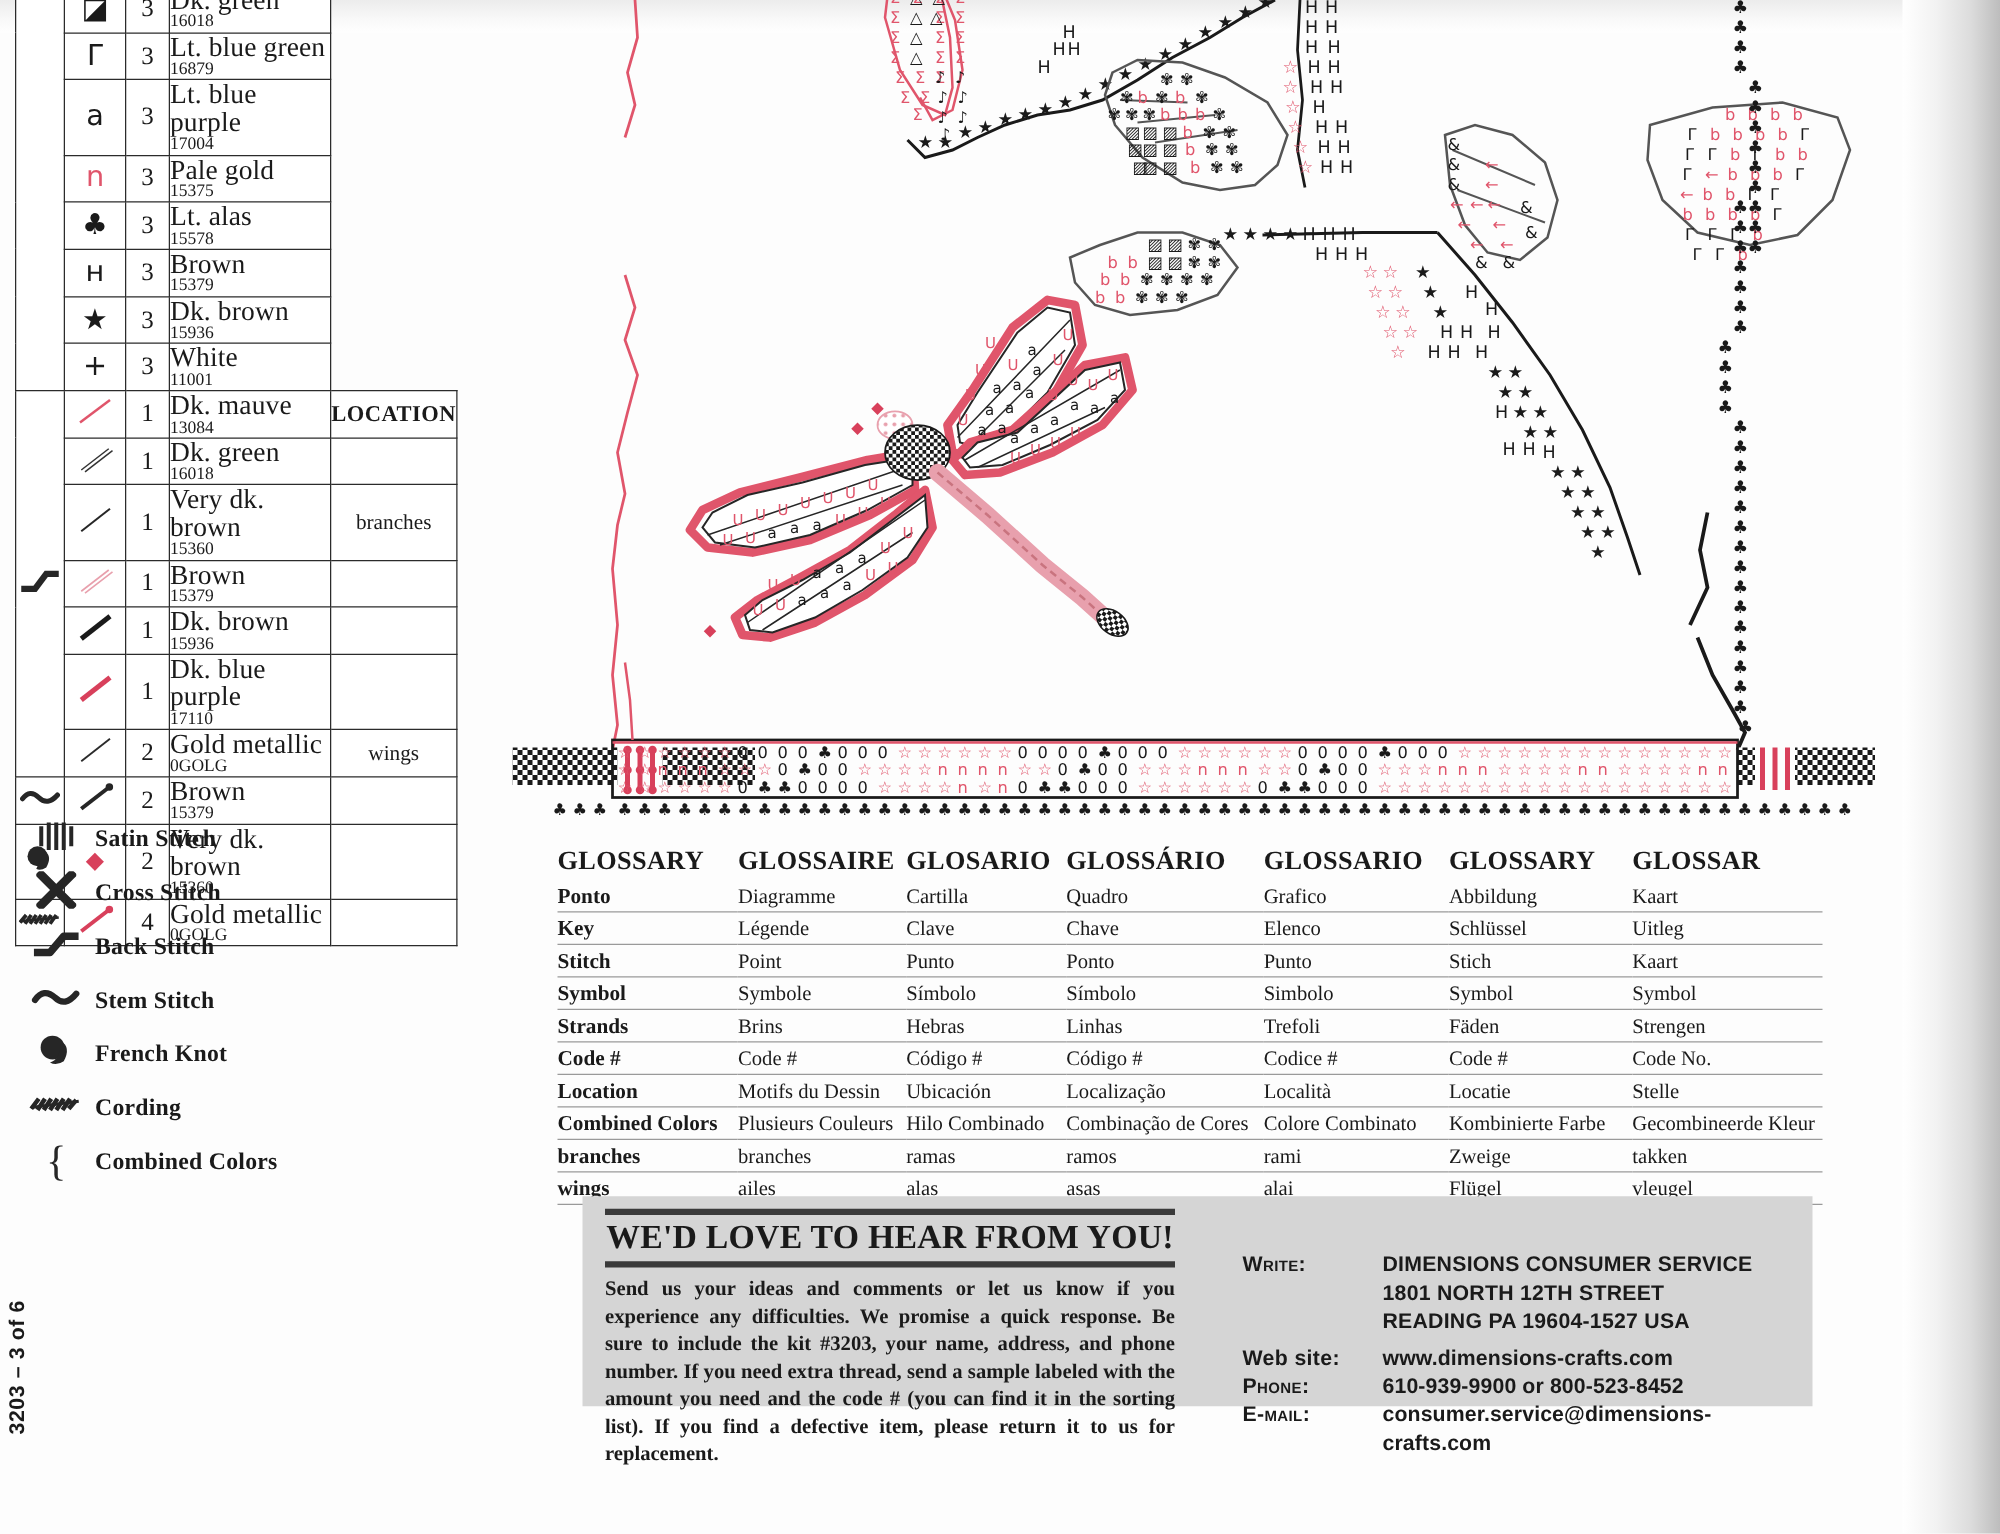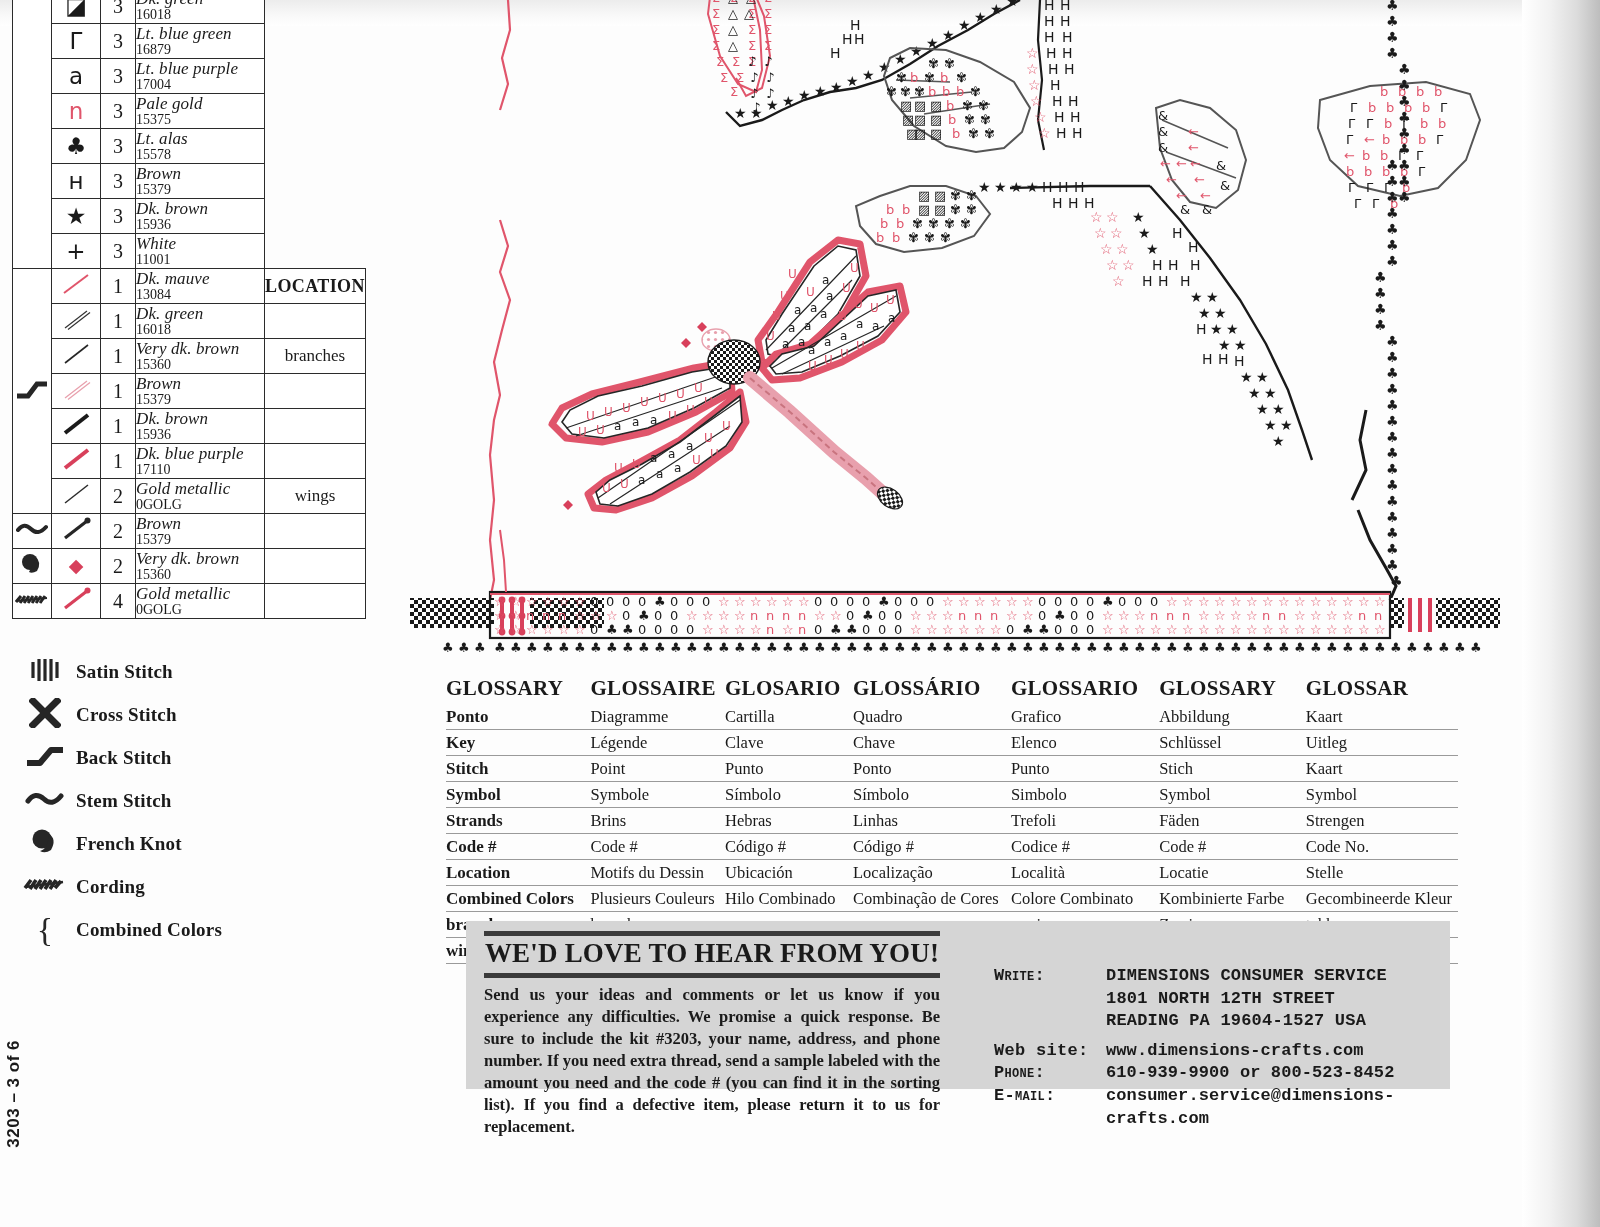--- a/index.html
+++ b/index.html
@@ -49,21 +49,21 @@
     padding: 0;
     vertical-align: middle;
     background: #fff;
   }
   .col-stitch { width: 38px; text-align: center; }
   .col-sym    { width: 48px; text-align: center; }
   .col-str    { width: 34px; text-align: center; font-size: 20px; }
   .col-color  { width: 128px; padding: 1px 4px 1px 6px; }
   .col-loc    { width: 96px; text-align: center; font-size: 17px; }
   .row-h { height: 35px; }
-  .cname { font-size: 17px; line-height: 1.02; display: block; letter-spacing: .1px; font-style: italic;}
+  .cname { font-size: 22px; line-height: 1.02; display: block; letter-spacing: .1px;}
   .ccode { font-size: 14px; line-height: 1.02; display: block; }
   .sym-glyph { font-size: 23px; line-height: 1; font-family: "DejaVu Sans", sans-serif; }
   .sym-red { color: #e0556b; }
   .loc-head {
     background: #c9c9c9;
     font-weight: bold;
     font-size: 18px;
     letter-spacing: .4px;
     text-align: center;
   }
@@ -152,21 +152,21 @@
   .gl-c2 { width: 132px; }
   .gl-c3 { width: 160px; }
   .gl-c4 { width: 155px; }
   .gl-c5 { width: 152px; }
   .gl-c6 { width: 140px; }
 
   
   .contact-box {
     position: absolute;
     left: 466px;
-    top: 921px;
+    top: 957px;
     width: 984px;
     height: 168px;
     background: #d5d5d5;
     display: flex;
   }
   .cb-left {
     width: 492px;
     padding: 8px 18px 8px 18px;
     box-sizing: border-box;
   }
@@ -187,21 +187,21 @@
     font-weight: bold;
     font-size: 16.5px;
     line-height: 1.34;
     text-align: justify;
     margin: 0;
   }
   .cb-right {
     flex: 1;
     padding: 44px 0 0 36px;
     box-sizing: border-box;
-    font-family: Liberation Mono, monospace;
+    font-family: Liberation Sans, sans-serif;
   }
   .cb-line { display: flex; align-items: baseline; line-height: 1.33; }
   .cb-lbl {
     width: 112px;
     flex: 0 0 112px;
     font-weight: bold;
     font-size: 17px;
     font-variant: small-caps;
     letter-spacing: .3px;
   }

